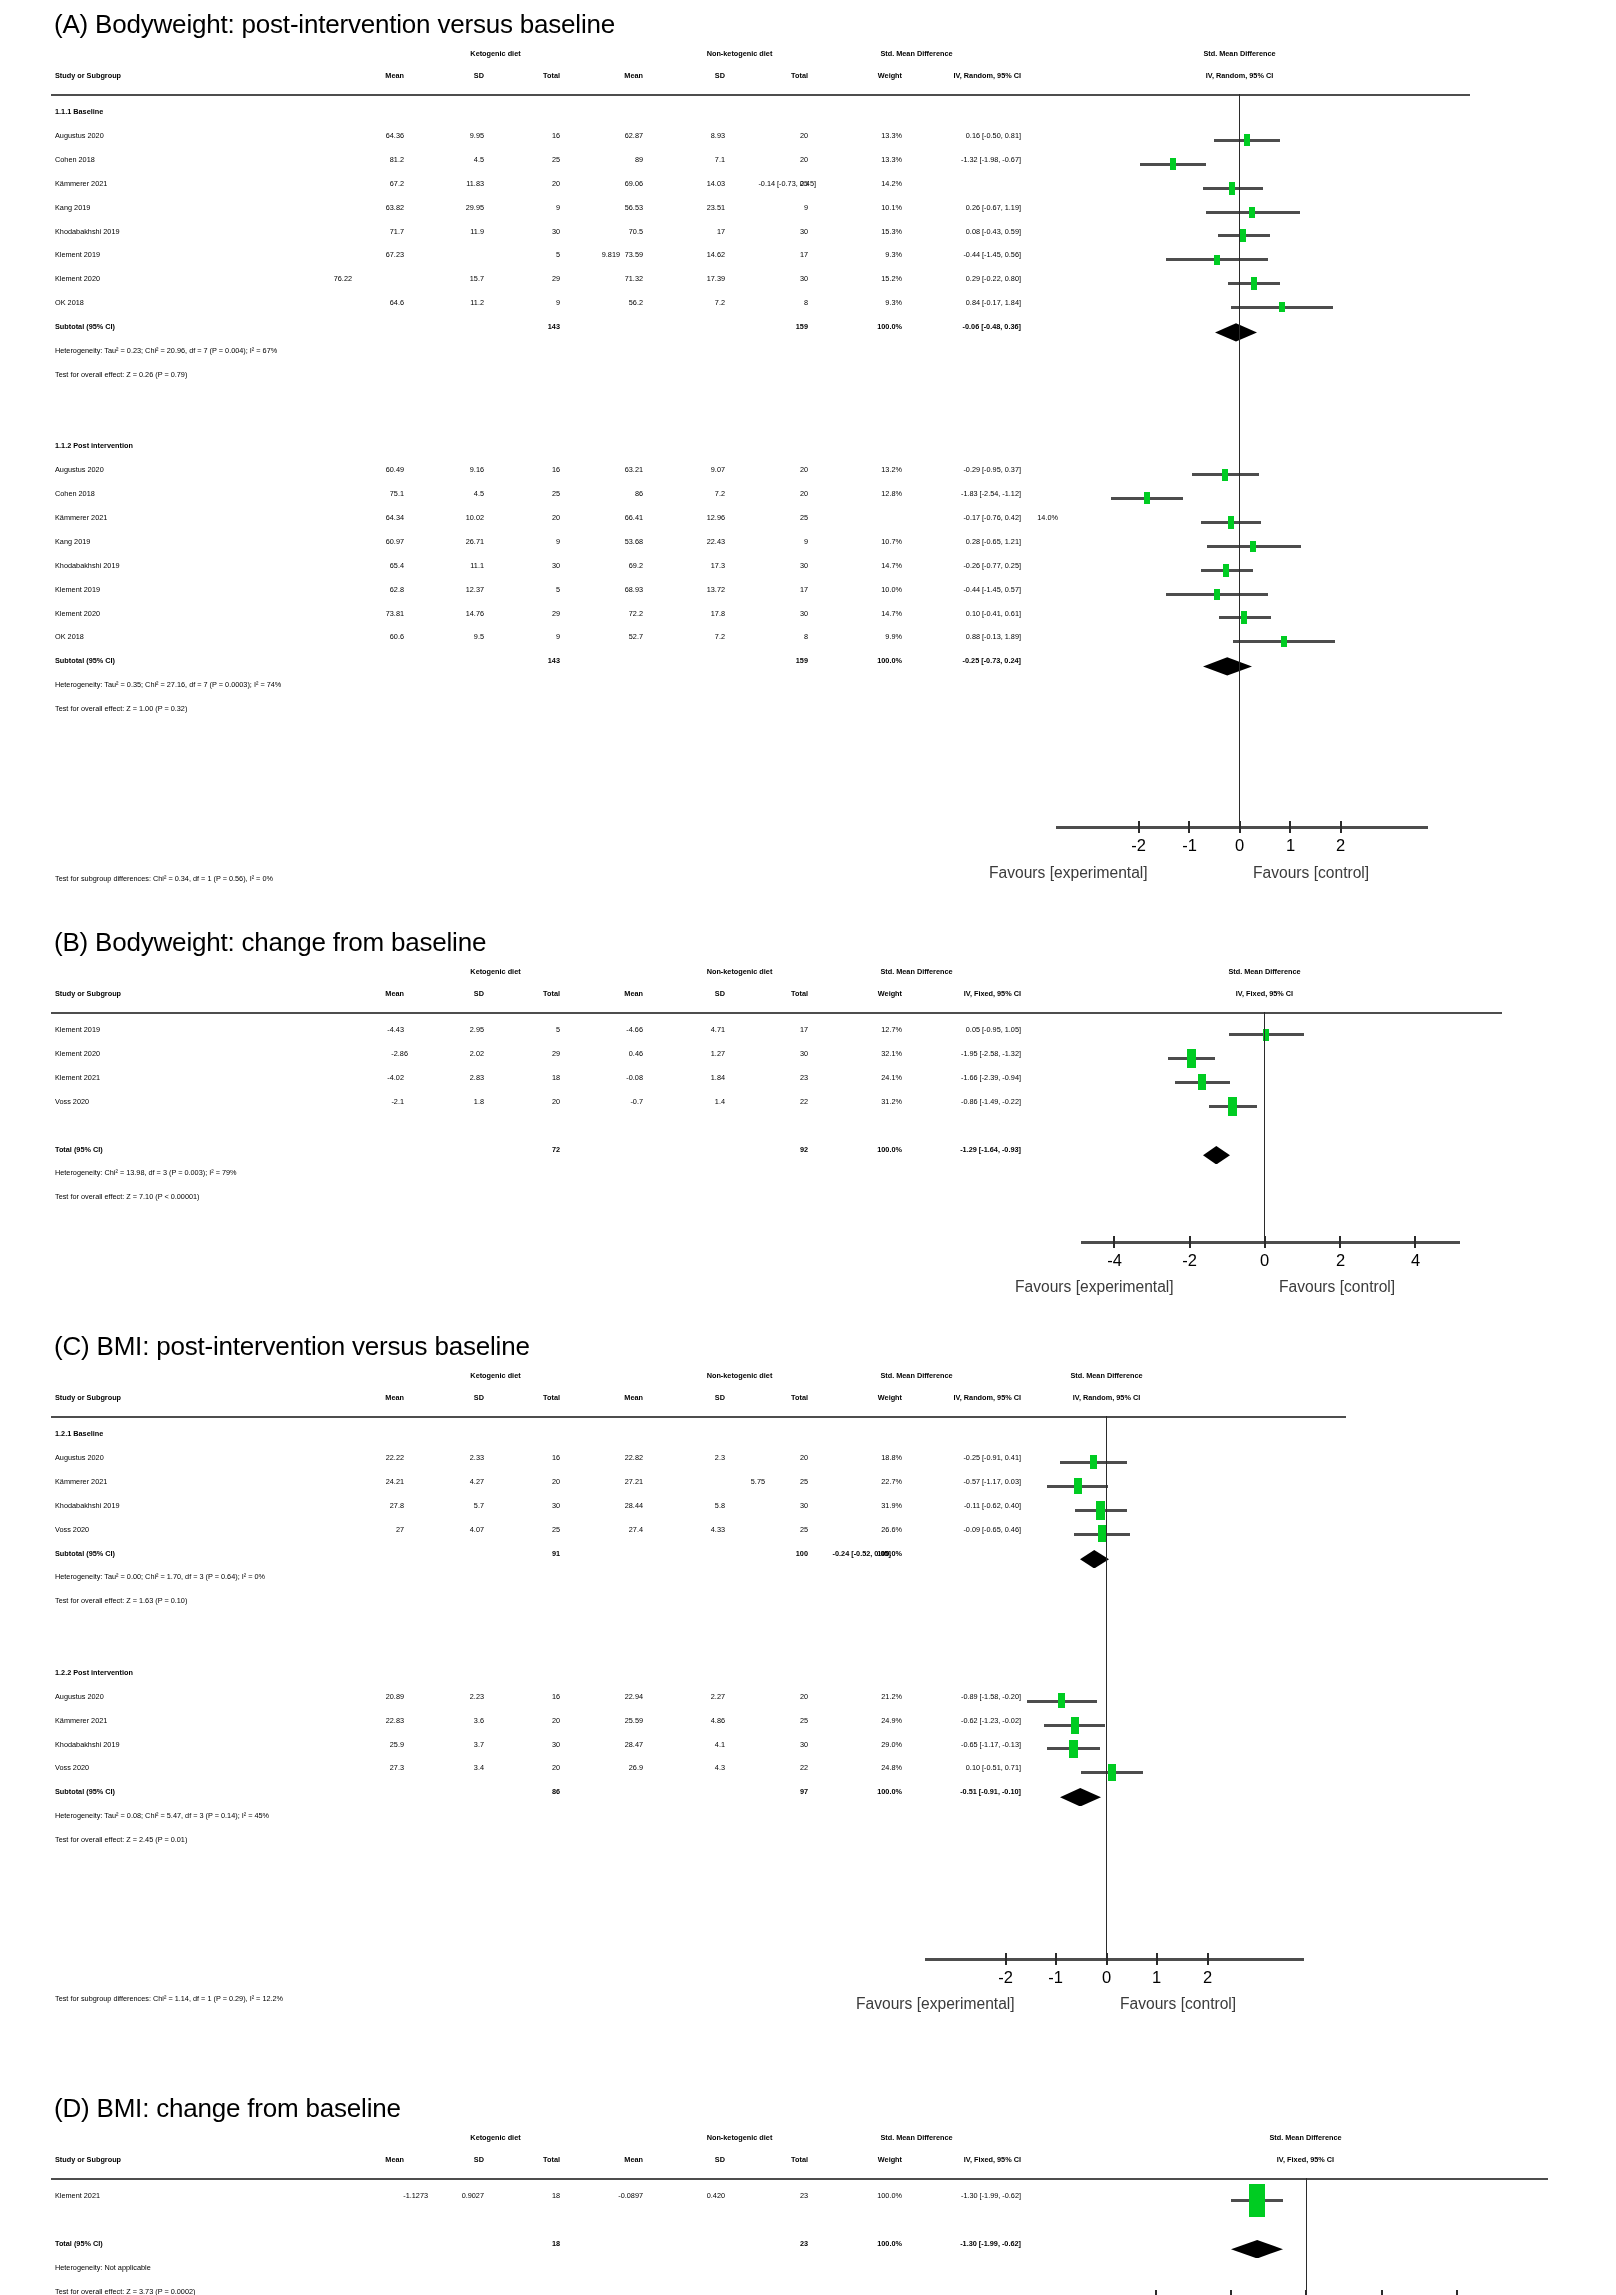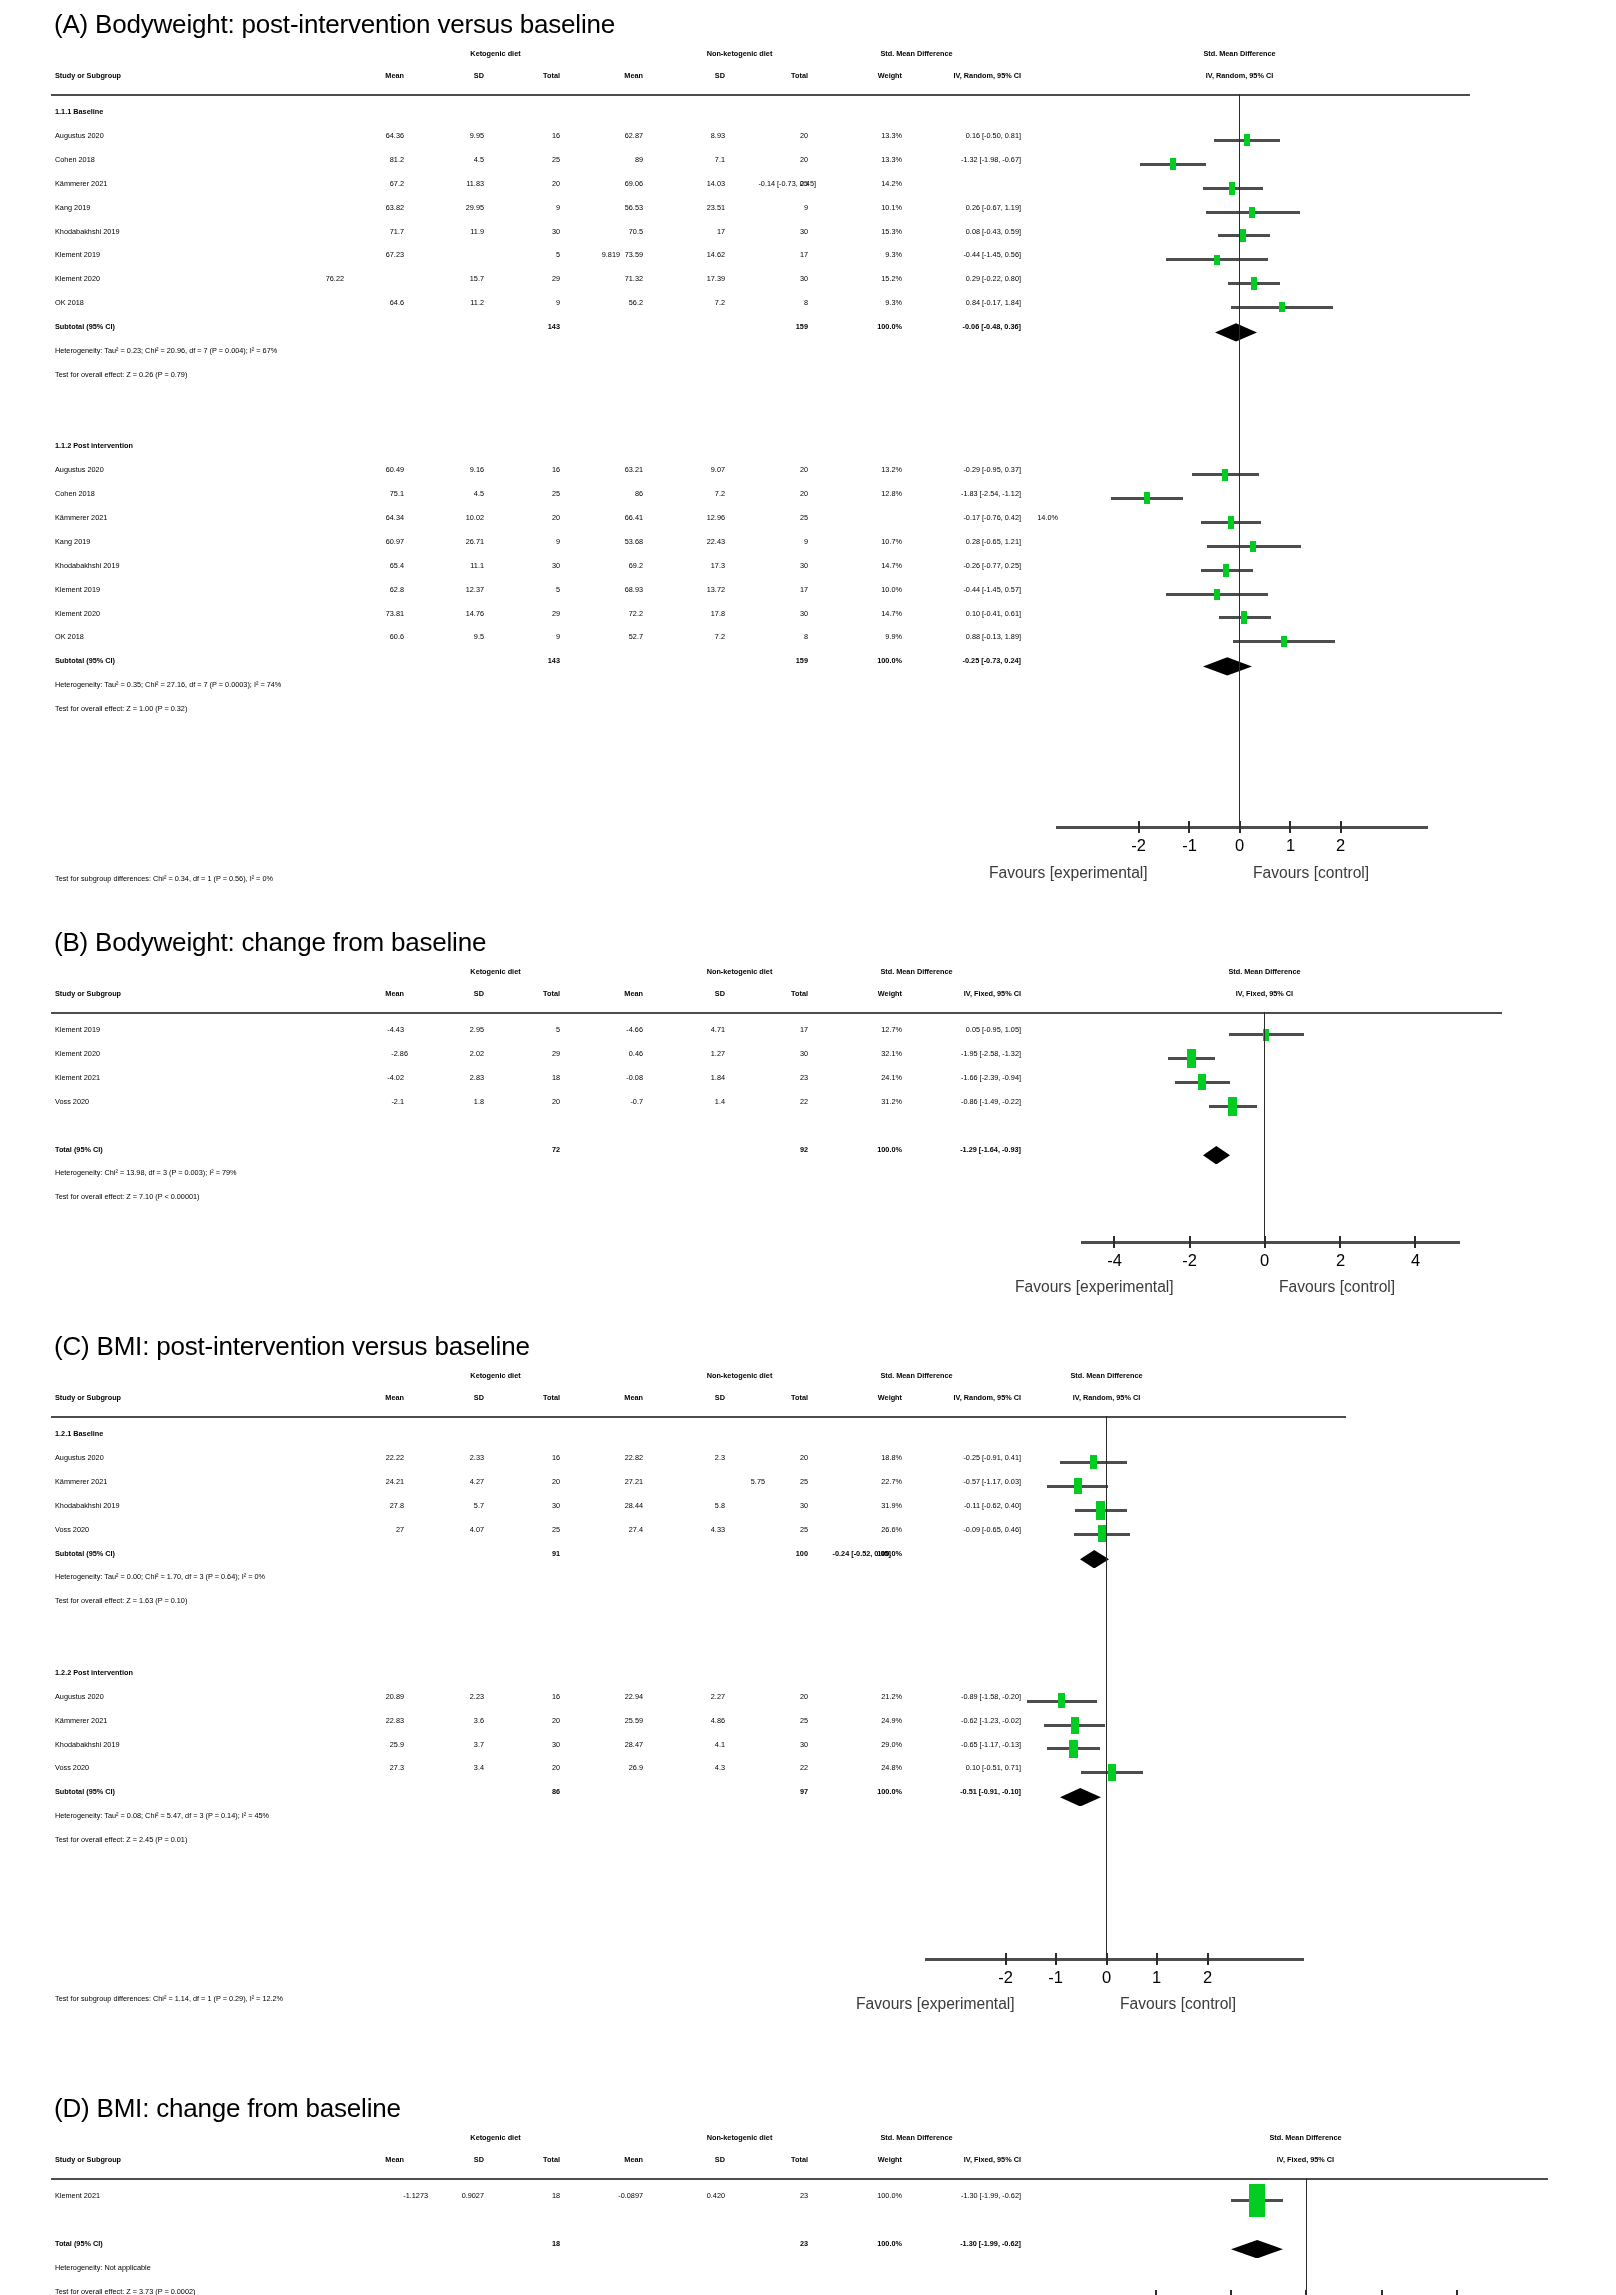--- a/index.html
+++ b/index.html
@@ -162,21 +162,21 @@
       <div class="row-txt" style="left: 55px; top: 241px;">Klement 2019</div>
       <div class="num" style="left: 0px; top: 241px; width: 404px;">67.23</div>
       <div class="num" style="left: 0px; top: 241px; width: 576px; padding-left: 44px;">9.819</div>
       <div class="num" style="left: 0px; top: 241px; width: 560px;">5</div>
       <div class="num" style="left: 0px; top: 241px; width: 643px;">73.59</div>
       <div class="num" style="left: 0px; top: 241px; width: 725px;">14.62</div>
       <div class="num" style="left: 0px; top: 241px; width: 808px;">17</div>
       <div class="num" style="left: 0px; top: 241px; width: 902px;">9.3%</div>
       <div class="num" style="left: 0px; top: 241px; width: 1021px;">-0.44 [-1.45, 0.56]</div>
       <div class="row-txt" style="left: 55px; top: 265px;">Klement 2020</div>
-      <div class="num" style="left: 8px; top: 265px; width: 336px;">76.22</div>
+      <div class="num" style="left: 16px; top: 265px; width: 336px;">76.22</div>
       <div class="num" style="left: 0px; top: 265px; width: 484px;">15.7</div>
       <div class="num" style="left: 0px; top: 265px; width: 560px;">29</div>
       <div class="num" style="left: 0px; top: 265px; width: 643px;">71.32</div>
       <div class="num" style="left: 0px; top: 265px; width: 725px;">17.39</div>
       <div class="num" style="left: 0px; top: 265px; width: 808px;">30</div>
       <div class="num" style="left: 0px; top: 265px; width: 902px;">15.2%</div>
       <div class="num" style="left: 0px; top: 265px; width: 1021px;">0.29 [-0.22, 0.80]</div>
       <div class="row-txt" style="left: 55px; top: 289px;">OK 2018</div>
       <div class="num" style="left: 0px; top: 289px; width: 404px;">64.6</div>
       <div class="num" style="left: 0px; top: 289px; width: 484px;">11.2</div>

